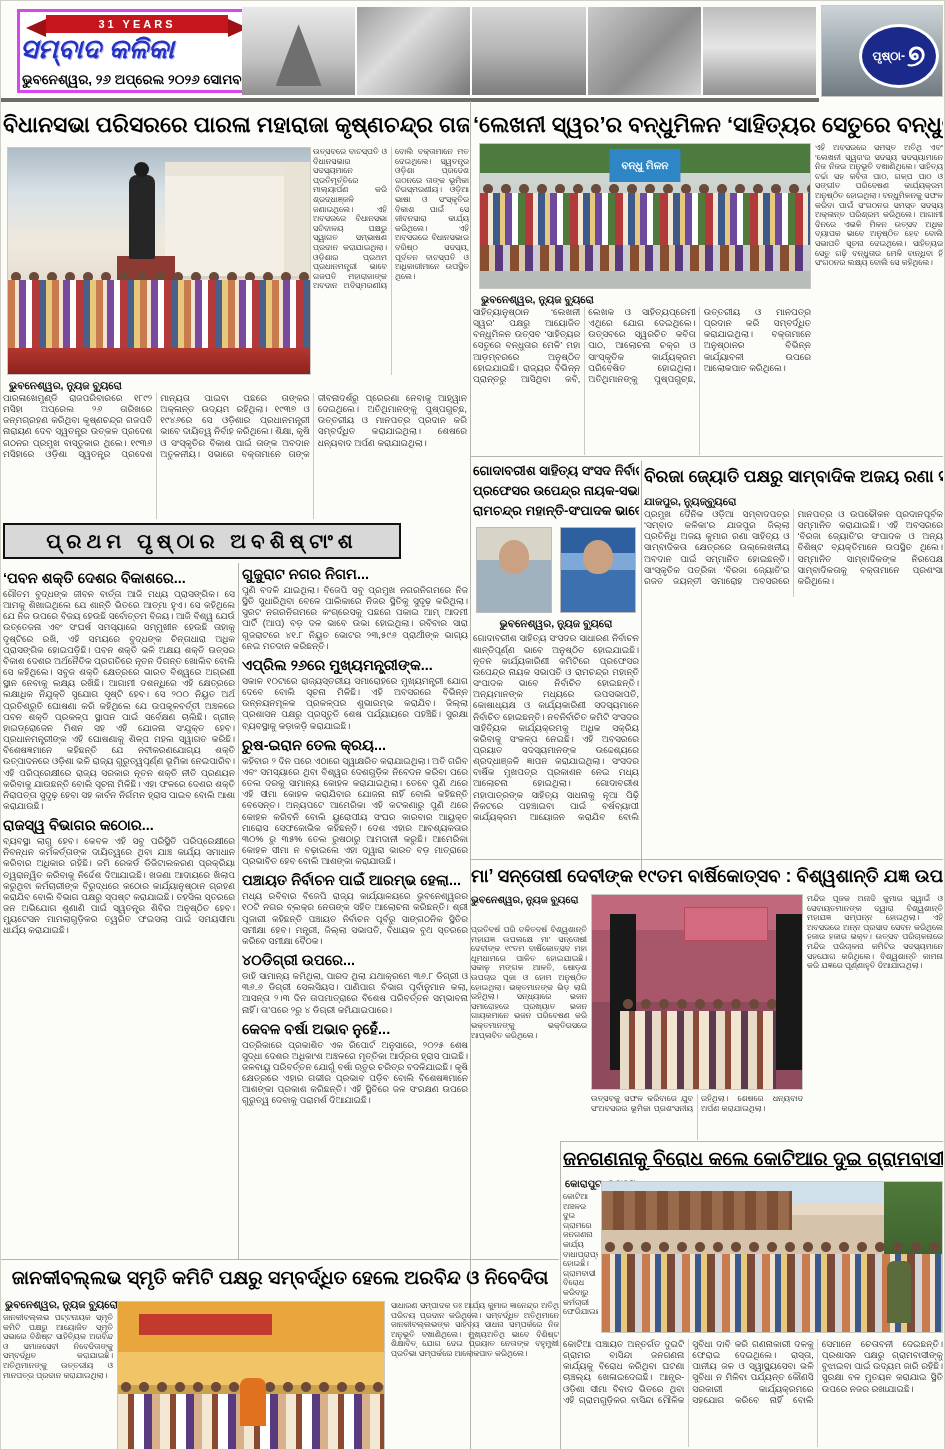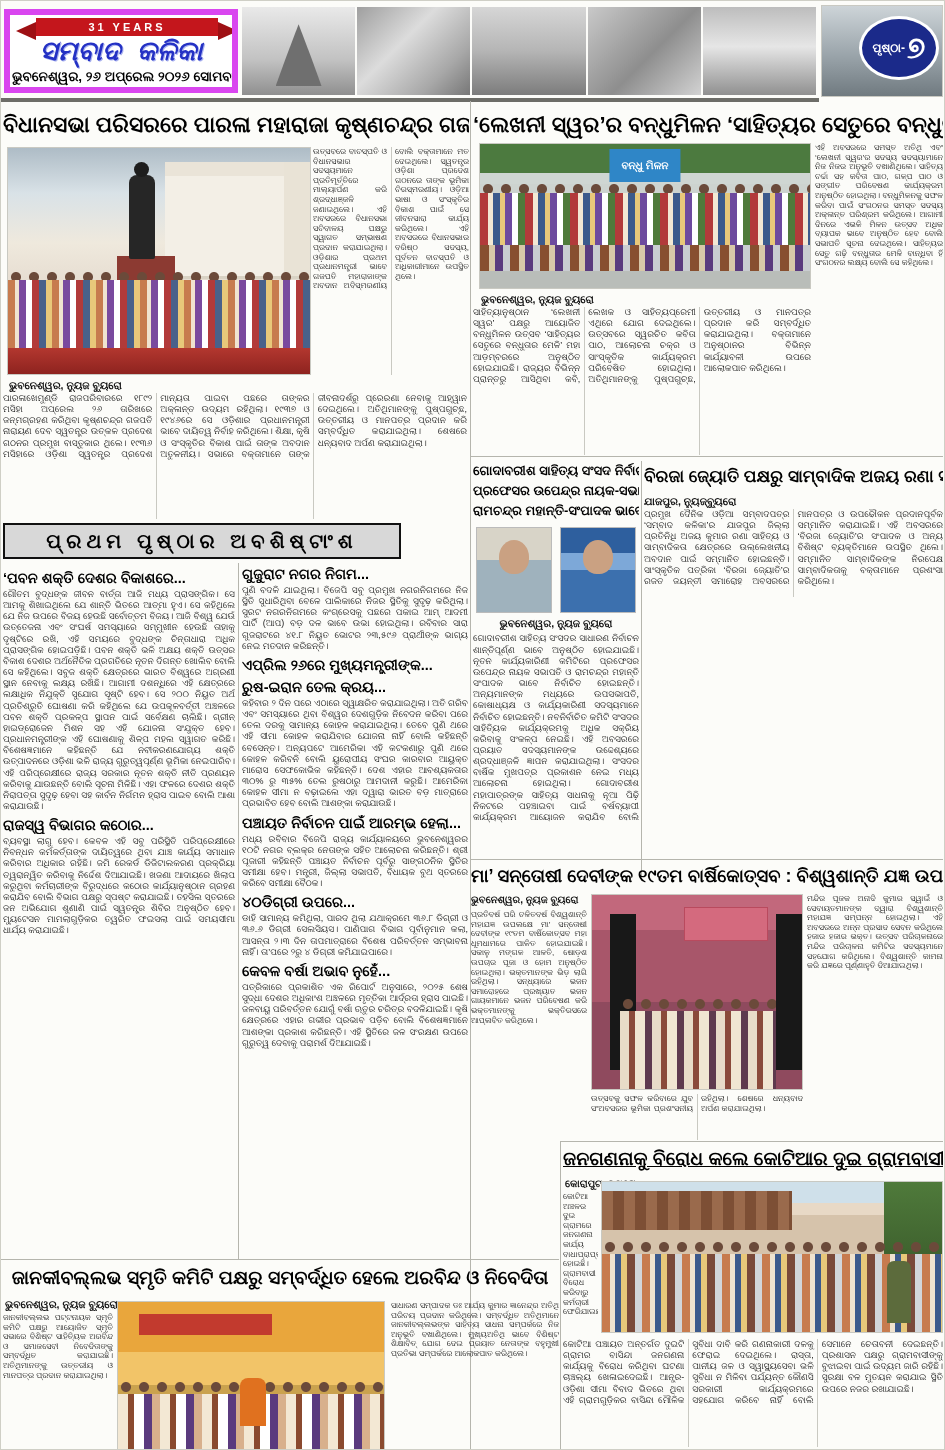--- a/index.html
+++ b/index.html
@@ -12,40 +12,40 @@
   .txt-sm{font-size:8px;line-height:1.2;text-align:justify;color:#1b1b1b;overflow:hidden;}
   .headline{font-weight:bold;color:#000;text-align:center;white-space:nowrap;overflow:hidden;}
   .byline{font-weight:bold;font-size:10.5px;color:#111;white-space:nowrap;overflow:hidden;}
   .subhead{font-weight:bold;font-size:14.5px;color:#000;margin:5px 0 2px 0;white-space:nowrap;overflow:hidden;}
   .cols2{column-count:2;column-gap:8px;column-rule:1px solid #c9c9c2;}
   .cols3{column-count:3;column-gap:8px;column-rule:1px solid #c9c9c2;}
   .vrule{background:#b5b5ad;width:1px;}
   .hrule{background:#b5b5ad;height:1px;}
 
   
-  .mast-left{left:3px;top:8px;width:234px;height:84px;border:6px solid #d946ef;background:#fff;overflow:hidden;}
+  .mast-left{left:16px;top:8px;width:234px;height:84px;border:3px solid #d946ef;background:#fff;overflow:hidden;}
   .ribbon{position:absolute;left:26px;top:3px;width:182px;height:18px;background:#c4161c;color:#fff;
           font-weight:bold;font-size:11px;letter-spacing:3px;text-align:center;line-height:18px;}
   .ribbon:before,.ribbon:after{content:"";position:absolute;top:4px;border-style:solid;}
   .ribbon:before{left:-20px;border-width:9px 20px 9px 0;border-color:transparent #9e1014 transparent transparent;}
   .ribbon:after{right:-20px;border-width:9px 0 9px 20px;border-color:transparent transparent transparent #9e1014;}
-  .logo{position:absolute;left:0;top:22px;width:100%;text-align:center;font-family:Liberation Mono, monospace;
+  .logo{position:absolute;left:0;top:22px;width:100%;font-family:Liberation Sans, sans-serif;
         font-weight:bold;font-style:italic;font-size:27px;color:#2431c4;text-shadow:1px 1px 0 #aab3ef;white-space:nowrap;}
   .dateline{position:absolute;left:2px;bottom:2px;width:100%;font-weight:bold;font-size:13.5px;color:#000;white-space:nowrap;}
   .mast-strip{left:240px;top:6px;width:576px;height:88px;display:flex;}
   .mph{flex:1;margin:0 1px;position:relative;overflow:hidden;}
   .mph1{background:linear-gradient(180deg,#e9e9e9,#c2c2c2 60%,#8f8f8f);}
   .mph2{background:linear-gradient(135deg,#9f9f9f,#dcdcdc 40%,#a8a8a8 75%,#777);}
   .mph3{background:linear-gradient(180deg,#d6d6d6,#b5b5b5 50%,#7c7c7c);}
   .mph4{background:linear-gradient(135deg,#c9c9c9,#8e8e8e 55%,#d2d2d2);}
   .mph5{background:linear-gradient(180deg,#bdbdbd,#e6e6e6 45%,#909090);}
   .temple{position:absolute;left:50%;bottom:10%;width:46px;height:62px;transform:translateX(-50%);
           background:#6f6f6f;clip-path:polygon(50% 0,78% 55%,100% 100%,0 100%,22% 55%);}
   .mast-right{left:820px;top:4px;width:122px;height:92px;background:linear-gradient(180deg,#cdd4d8,#9aa4aa 55%,#707a80);overflow:hidden;}
-  .page-badge{position:absolute;right:3px;top:10px;width:80px;height:64px;background:#1b2a8a;border:3px solid #fff;
+  .page-badge{position:absolute;right:3px;top:18px;width:80px;height:64px;background:#1b2a8a;border:3px solid #fff;
               border-radius:50%;color:#fff;display:flex;align-items:center;justify-content:center;gap:2px;}
   .page-badge .lbl{font-weight:bold;font-size:12px;}
   .page-badge .num{font-weight:bold;font-size:30px;line-height:1;}
   .mast-rule{left:0;top:97px;width:818px;height:4px;background:#6d6d68;}
 
   
   .photo{overflow:hidden;border:1px solid #c9c9c2;}
   .heads{position:absolute;left:0;width:100%;height:15px;
          background:radial-gradient(circle at 8px 8px,#6b4a3a 4.5px,transparent 5.5px);
          background-size:18px 15px;background-repeat:repeat-x;}
@@ -189,20 +189,21 @@
     <div class="subhead">ରାଜସ୍ୱ ବିଭାଗର କଠୋର...</div>
     <div class="txt">ବ୍ୟବସ୍ଥା ଲାଗୁ ହେବ। କେବଳ ଏହି ସବୁ ପରିସ୍ଥିତି ପରିପ୍ରେକ୍ଷୀରେ ନିବନ୍ଧନ କର୍ମକର୍ତ୍ତାଙ୍କ ଦାୟିତ୍ୱରେ ଥିବା ଯାଞ୍ଚ କାର୍ଯ୍ୟ ସମାଧାନ କରିବାର ଅଧିକାର ରହିଛି। ଜମି ରେକର୍ଡ ଡିଜିଟାଲକରଣ ପ୍ରକ୍ରିୟା ତ୍ୱରାନ୍ୱିତ କରିବାକୁ ନିର୍ଦ୍ଦେଶ ଦିଆଯାଇଛି। ଖଜଣା ଆଦାୟରେ ଖିଲାପ କରୁଥିବା କର୍ମଚାରୀଙ୍କ ବିରୁଦ୍ଧରେ କଠୋର କାର୍ଯ୍ୟାନୁଷ୍ଠାନ ଗ୍ରହଣ କରାଯିବ ବୋଲି ବିଭାଗ ପକ୍ଷରୁ ସ୍ପଷ୍ଟ କରାଯାଇଛି। ତହସିଲ ସ୍ତରରେ ଜନ ଅଭିଯୋଗ ଶୁଣାଣି ପାଇଁ ସ୍ୱତନ୍ତ୍ର ଶିବିର ଅନୁଷ୍ଠିତ ହେବ। ମ୍ୟୁଟେସନ ମାମଲାଗୁଡ଼ିକର ତ୍ୱରିତ ଫଇସଲା ପାଇଁ ସମୟସୀମା ଧାର୍ଯ୍ୟ କରାଯାଇଛି।</div>
   </div>
 
   <div class="abs vrule" style="left:237px;top:562px;height:696px;"></div>
 
   <div class="abs" style="left:241px;top:560px;width:226px;height:698px;overflow:hidden;">
     <div class="subhead">ଗୁଜୁରାଟ ନଗର ନିଗମ...</div>
     <div class="txt">ପୁଣି ବଦଳି ଯାଇଥିଲା। ବିଜେପି ସବୁ ପ୍ରମୁଖ ନଗରନିଗମରେ ନିଜ ସ୍ଥିତି ସୁଧାରିଥିବା ବେଳେ ପାଲିକାରେ ନିଜର ସ୍ଥିତିକୁ ସୁଦୃଢ଼ କରିଥିଲା। ସୁରଟ ନଗରନିଗମରେ କଂଗ୍ରେସକୁ ପଛରେ ପକାଇ ଆମ୍ ଆଦମୀ ପାର୍ଟି (ଆପ) ବଡ଼ ଦଳ ଭାବେ ଉଭା ହୋଇଥିଲା। ରବିବାର ସାରା ଗୁଜରାଟରେ ୪୧.୮ ନିୟୁତ ଭୋଟର ୨୩,୫୯୬ ପ୍ରାର୍ଥୀଙ୍କ ଭାଗ୍ୟ ନେଇ ମତଦାନ କରିଛନ୍ତି।</div>
     <div class="subhead">ଏପ୍ରିଲ ୨୬ରେ ମୁଖ୍ୟମନ୍ତ୍ରୀଙ୍କ...</div>
+    <div class="txt">ସକାଳ ୧୦ଟାରେ ରାଜ୍ୟସ୍ତରୀୟ ସମାରୋହରେ ମୁଖ୍ୟମନ୍ତ୍ରୀ ଯୋଗ ଦେବେ ବୋଲି ସୂଚନା ମିଳିଛି। ଏହି ଅବସରରେ ବିଭିନ୍ନ ଉନ୍ନୟନମୂଳକ ପ୍ରକଳ୍ପର ଶୁଭାରମ୍ଭ କରାଯିବ। ଜିଲ୍ଲା ପ୍ରଶାସନ ପକ୍ଷରୁ ପ୍ରସ୍ତୁତି ଶେଷ ପର୍ଯ୍ୟାୟରେ ପହଞ୍ଚିଛି। ସୁରକ୍ଷା ବ୍ୟବସ୍ଥାକୁ କଡ଼ାକଡ଼ି କରାଯାଇଛି।</div>
     <div class="subhead">ରୁଷ-ଇରାନ ତେଲ କ୍ରୟ...</div>
     <div class="txt">କହିବାର ୨ ଦିନ ପରେ ଏଠାରେ ସ୍ୱାକ୍ଷରିତ କରାଯାଇଥିଲା। ଅତି ଗରିବ ଏବଂ ସମସ୍ୟାରେ ଥିବା ବିଶ୍ୱର ଦେଶଗୁଡ଼ିକ ନିବେଦନ କରିବା ପରେ ତେଲ ଦରକୁ ସାମାନ୍ୟ କୋହଳ କରାଯାଇଥିଲା। ତେବେ ପୁଣି ଥରେ ଏହି ସୀମା କୋହଳ କରାଯିବାର ଯୋଜନା ନାହିଁ ବୋଲି କହିଛନ୍ତି ବେସେନ୍ତ। ଅନ୍ୟପଟେ ଆମେରିକା ଏହି କଟକଣାରୁ ପୁଣି ଥରେ କୋହଳ କରିବନି ବୋଲି ୟୁରୋପୀୟ ସଂଘର କାରବାର ଆୟୁକ୍ତ ମାରୋସ ସେଫକୋଭିକ କହିଛନ୍ତି। ଦେଶ ଏହାର ଆବଶ୍ୟକତାର ୩୦% ରୁ ୩୫% ତେଲ ରୁଷଠାରୁ ଆମଦାନୀ କରୁଛି। ଆମେରିକା କୋହଳ ସୀମା ନ ବଢ଼ାଇଲେ ଏହା ଦ୍ୱାରା ଭାରତ ବଡ଼ ମାତ୍ରାରେ ପ୍ରଭାବିତ ହେବ ବୋଲି ଆଶଙ୍କା କରାଯାଉଛି।</div>
     <div class="subhead">ପଞ୍ଚାୟତ ନିର୍ବାଚନ ପାଇଁ ଆରମ୍ଭ ହେଲା...</div>
     <div class="txt">ମଧ୍ୟ ରବିବାର ବିଜେପି ରାଜ୍ୟ କାର୍ଯ୍ୟାଳୟରେ ଭୁବନେଶ୍ୱରର ୧୦ଟି ନଗର ବ୍ଲକ୍‌ର ନେତାଙ୍କ ସହିତ ଆଲୋଚନା କରିଛନ୍ତି। ଶ୍ରୀ ପୂଜାରୀ କହିଛନ୍ତି ପଞ୍ଚାୟତ ନିର୍ବାଚନ ପୂର୍ବରୁ ସାଙ୍ଗଠନିକ ସ୍ଥିତିର ସମୀକ୍ଷା ହେବ। ମନ୍ତ୍ରୀ, ଜିଲ୍ଲା ସଭାପତି, ବିଧାୟକ ବୁଥ ସ୍ତରରେ କରିବେ ସମୀକ୍ଷା ବୈଠକ।</div>
     <div class="subhead">୪୦ଡିଗ୍ରୀ ଉପରେ...</div>
     <div class="txt">ଡାହି ସାମାନ୍ୟ କମିଥିଲା, ପାରଦ ଥିଲା ଯଥାକ୍ରମେ ୩୬.୮ ଡିଗ୍ରୀ ଓ ୩୬.୬ ଡିଗ୍ରୀ ସେଲସିୟସ। ପାଣିପାଗ ବିଭାଗ ପୂର୍ବାନୁମାନ କଲା, ଆସନ୍ତା ୨।୩ ଦିନ ତାପମାତ୍ରାରେ ବିଶେଷ ପରିବର୍ତ୍ତନ ସମ୍ଭାବନା ନାହିଁ। ତା’ପରେ ୨ରୁ ୪ ଡିଗ୍ରୀ କମିଯାଇପାରେ।</div>
     <div class="subhead">କେବଳ ବର୍ଷା ଅଭାବ ନୁହେଁ...</div>
     <div class="txt">ପତ୍ରିକାରେ ପ୍ରକାଶିତ ଏକ ରିପୋର୍ଟ ଅନୁସାରେ, ୨୦୨୫ ଶେଷ ସୁଦ୍ଧା ଦେଶର ଅଧିକାଂଶ ଅଞ୍ଚଳରେ ମୃତ୍ତିକା ଆର୍ଦ୍ରତା ହ୍ରାସ ପାଇଛି। ଜଳବାୟୁ ପରିବର୍ତ୍ତନ ଯୋଗୁଁ ବର୍ଷା ଋତୁର ଚରିତ୍ର ବଦଳିଯାଇଛି। କୃଷି କ୍ଷେତ୍ରରେ ଏହାର ଗଭୀର ପ୍ରଭାବ ପଡ଼ିବ ବୋଲି ବିଶେଷଜ୍ଞମାନେ ଆଶଙ୍କା ପ୍ରକାଶ କରିଛନ୍ତି। ଏହି ସ୍ଥିତିରେ ଜଳ ସଂରକ୍ଷଣ ଉପରେ ଗୁରୁତ୍ୱ ଦେବାକୁ ପରାମର୍ଶ ଦିଆଯାଇଛି।</div>
   </div>
 
@@ -224,21 +225,21 @@
   <div class="abs byline" style="left:643px;top:494px;width:160px;">ଯାଜପୁର, ନ୍ୟୁଜ୍‌ବ୍ୟୁରୋ</div>
   <div class="abs txt cols2" style="left:643px;top:508px;width:299px;height:88px;">ପ୍ରମୁଖ ଦୈନିକ ଓଡ଼ିଆ ସମ୍ବାଦପତ୍ର ‘ସମ୍ବାଦ କଳିକା’ର ଯାଜପୁର ଜିଲ୍ଲା ପ୍ରତିନିଧି ଅଜୟ କୁମାର ରଣା ସାହିତ୍ୟ ଓ ସାମ୍ବାଦିକତା କ୍ଷେତ୍ରରେ ଉଲ୍ଲେଖନୀୟ ଅବଦାନ ପାଇଁ ସମ୍ମାନିତ ହୋଇଛନ୍ତି। ସାଂସ୍କୃତିକ ପତ୍ରିକା ‘ବିରଜା ଜ୍ୟୋତି’ର ରଜତ ଜୟନ୍ତୀ ସମାରୋହ ଅବସରରେ ମାନପତ୍ର ଓ ଉପଢୌକନ ପ୍ରଦାନପୂର୍ବକ ସମ୍ମାନିତ କରାଯାଇଛି। ଏହି ଅବସରରେ ‘ବିରଜା ଜ୍ୟୋତି’ର ସଂପାଦକ ଓ ଅନ୍ୟ ବିଶିଷ୍ଟ ବ୍ୟକ୍ତିମାନେ ଉପସ୍ଥିତ ଥିଲେ। ସମ୍ମାନିତ ସାମ୍ବାଦିକଙ୍କ ନିରପେକ୍ଷ ସାମ୍ବାଦିକତାକୁ ବକ୍ତାମାନେ ପ୍ରଶଂସା କରିଥିଲେ।</div>
 
 
   <div class="abs hrule" style="left:470px;top:858px;width:472px;"></div>
 
   <div class="abs headline" style="left:470px;top:861px;width:472px;height:28px;font-size:18px;line-height:28px;">ମା’ ସନ୍ତୋଷୀ ଦେବୀଙ୍କ ୧୯ତମ ବାର୍ଷିକୋତ୍ସବ : ବିଶ୍ୱଶାନ୍ତି ଯଜ୍ଞ ଉପଲକ୍ଷେ ଭଜନ ସମାରୋହ</div>
 
   <div class="abs" style="left:470px;top:893px;width:116px;height:250px;overflow:hidden;">
     <div class="byline" style="font-size:10px;">ଭୁବନେଶ୍ୱର, ନ୍ୟୁଜ ବ୍ୟୁରୋ</div>
-    <div class="txt-sm" style="margin-top:4px;">ପ୍ରତିବର୍ଷ ପରି ଚଳିତବର୍ଷ ବିଶ୍ୱଶାନ୍ତି ମହାଯଜ୍ଞ ଉପଲକ୍ଷେ ମା’ ସନ୍ତୋଷୀ ଦେବୀଙ୍କ ୧୯ତମ ବାର୍ଷିକୋତ୍ସବ ମହା ଧୂମଧାମରେ ପାଳିତ ହୋଇଯାଇଛି। ସକାଳୁ ମଙ୍ଗଳ ଆଳତି, ଷୋଡ଼ଶ ଉପଚାର ପୂଜା ଓ ହୋମ ଅନୁଷ୍ଠିତ ହୋଇଥିଲା। ଭକ୍ତମାନଙ୍କ ଭିଡ଼ ଲାଗି ରହିଥିଲା। ସନ୍ଧ୍ୟାରେ ଭଜନ ସମାରୋହରେ ପ୍ରଖ୍ୟାତ ଭଜନ ଗାୟକମାନେ ଭଜନ ପରିବେଷଣ କରି ଭକ୍ତମାନଙ୍କୁ ଭକ୍ତିରସରେ ଆପ୍ଳାବିତ କରିଥିଲେ।</div>
+    <div class="txt-sm" style="margin-top:19px;">ପ୍ରତିବର୍ଷ ପରି ଚଳିତବର୍ଷ ବିଶ୍ୱଶାନ୍ତି ମହାଯଜ୍ଞ ଉପଲକ୍ଷେ ମା’ ସନ୍ତୋଷୀ ଦେବୀଙ୍କ ୧୯ତମ ବାର୍ଷିକୋତ୍ସବ ମହା ଧୂମଧାମରେ ପାଳିତ ହୋଇଯାଇଛି। ସକାଳୁ ମଙ୍ଗଳ ଆଳତି, ଷୋଡ଼ଶ ଉପଚାର ପୂଜା ଓ ହୋମ ଅନୁଷ୍ଠିତ ହୋଇଥିଲା। ଭକ୍ତମାନଙ୍କ ଭିଡ଼ ଲାଗି ରହିଥିଲା। ସନ୍ଧ୍ୟାରେ ଭଜନ ସମାରୋହରେ ପ୍ରଖ୍ୟାତ ଭଜନ ଗାୟକମାନେ ଭଜନ ପରିବେଷଣ କରି ଭକ୍ତମାନଙ୍କୁ ଭକ୍ତିରସରେ ଆପ୍ଳାବିତ କରିଥିଲେ।</div>
   </div>
 
   <div class="abs photo photoS">
     <div class="bannerS"></div>
     <div class="spk spkL"></div>
     <div class="spk spkR"></div>
     <div class="heads headsS"></div>
     <div class="crowdS"></div>
   </div>
 

